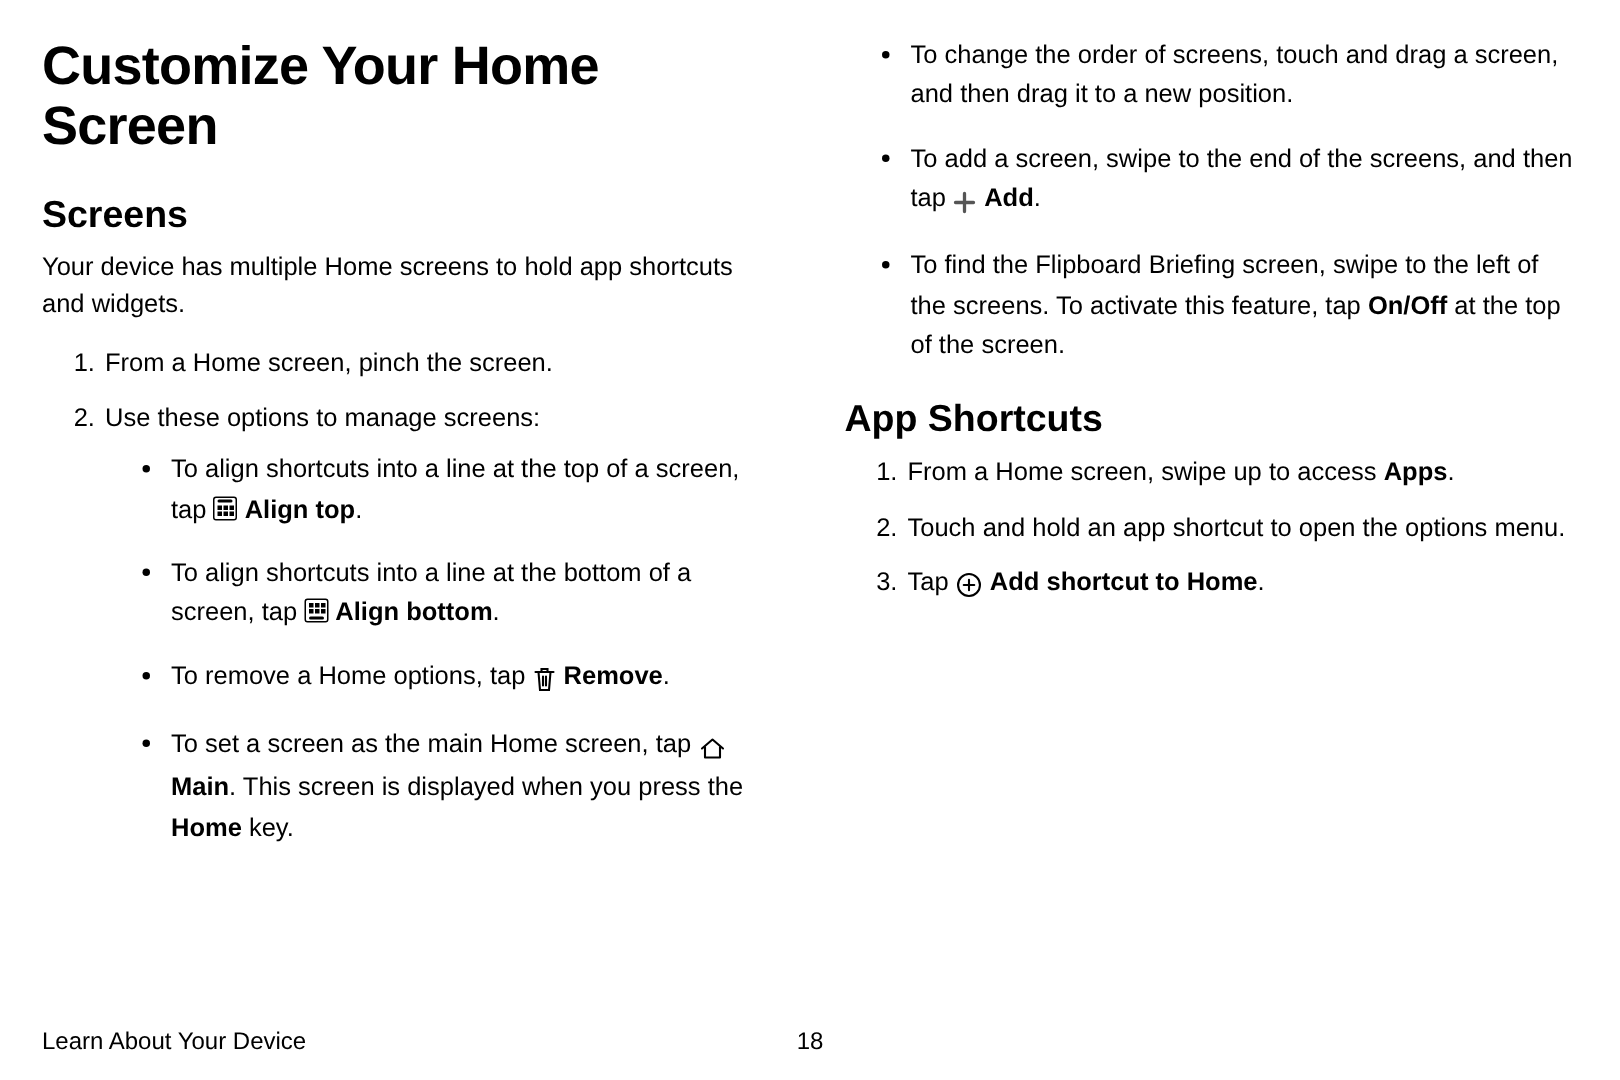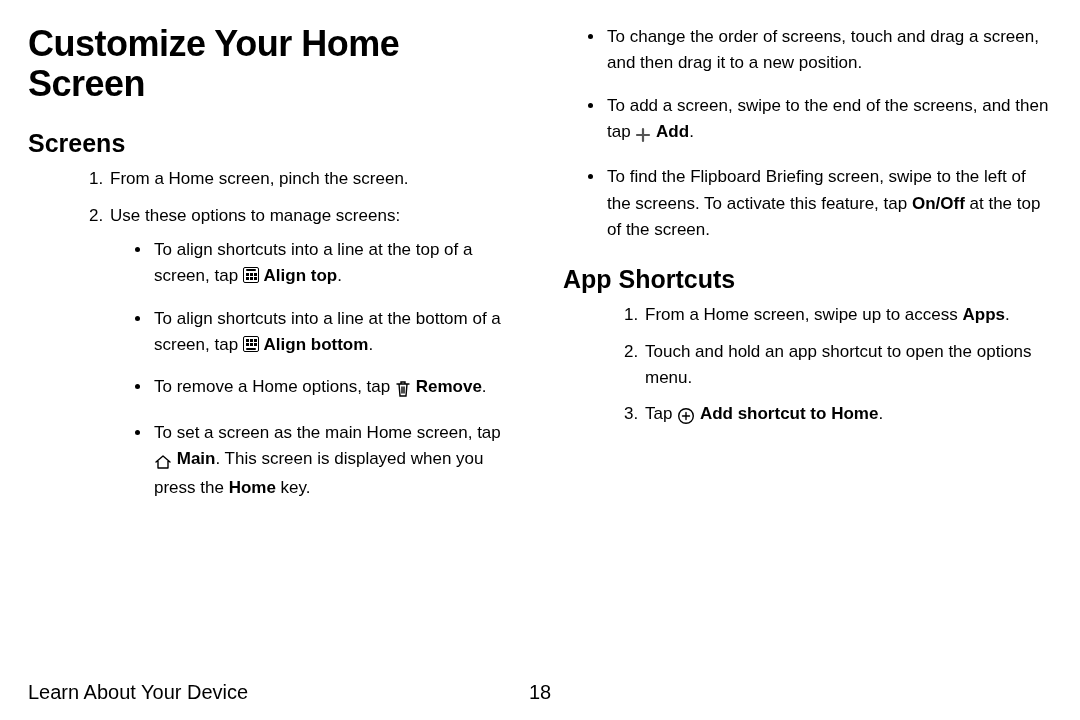--- a/index.html
+++ b/index.html
@@ -2,48 +2,49 @@
 <html><head>
 <meta charset="utf-8">
 <style>
   * { box-sizing: border-box; margin: 0; padding: 0; }
   html, body { width: 1080px; height: 720px; font-family: Arial, Helvetica, sans-serif; color: #000; background: #fff; }
   .page { width: 1080px; height: 720px; padding: 24px 28px 18px 28px; position: relative; column-count: 2; column-gap: 46px; column-fill: auto; }
   h1 { font-size: 36px; font-weight: 800; line-height: 1.1; margin-bottom: 26px; letter-spacing: -0.5px; }
   h2 { font-size: 25px; font-weight: 800; margin-top: 22px; margin-bottom: 8px; }
   p.intro { font-size: 17px; line-height: 1.45; margin-bottom: 14px; }
   ol.steps { list-style: decimal; padding-left: 40px; font-size: 17px; line-height: 1.55; }
-  ol.steps > li { margin-bottom: 10px; padding-left: 2px; margin-left: 40px; }
+  ol.steps > li { margin-bottom: 10px; padding-left: 2px; }
   ul.bullets { list-style: disc; padding-left: 42px; margin-top: 8px; font-size: 17px; line-height: 1.55; }
   ul.bullets > li { margin-bottom: 16px; padding-left: 2px; }
   b { font-weight: 800; }
   p.lead { font-size: 17px; line-height: 1.45; margin-bottom: 12px; margin-top: 6px; }
   .right-ul-block { break-inside: avoid; }
   .icon { display: inline-block; vertical-align: -3px; }
   .aligntop-icon { width: 16px; height: 16px; border: 1.5px solid #000; border-radius: 2px; position: relative; vertical-align: -2px;}
   .aligntop-icon::before { content:""; position:absolute; top:1px; left:2px; width:10px; height:2px; background:#000; border-radius:1px;}
   .aligntop-icon::after { content:""; position:absolute; top:5px; left:2px; width:3px; height:3px; background:#000; box-shadow: 4px 0 #000, 8px 0 #000, 0 4px #000, 4px 4px #000, 8px 4px #000; }
   .alignbottom-icon { width: 16px; height: 16px; border: 1.5px solid #000; border-radius: 2px; position: relative; vertical-align:-2px;}
   .alignbottom-icon::before { content:""; position:absolute; bottom:1px; left:2px; width:10px; height:2px; background:#000; border-radius:1px;}
   .alignbottom-icon::after { content:""; position:absolute; top:2px; left:2px; width:3px; height:3px; background:#000; box-shadow: 4px 0 #000, 8px 0 #000, 0 4px #000, 4px 4px #000, 8px 4px #000; }
   .trash-icon svg, .home-icon svg, .plus-icon svg, .circleplus-icon svg { display:inline-block; vertical-align:-3px; }
-  .footer { position: absolute; bottom: 16px; left: 28px; width: 1024px; font-size: 20px; display: flex; }
+  .footer { position: absolute; bottom: 16px; left: 28px; width: 1024px; font-size: 16px; display: flex; }
   .footer .sec { flex: 0 0 auto; }
   .footer .pg { position: absolute; left: 50%; transform: translateX(-50%); }
   .avoid { break-inside: avoid; }
 </style>
 </head>
 <body>
 
 <div class="page">
 
   <h1>Customize Your Home Screen</h1>
 
   <h2>Screens</h2>
 
+  <p class="intro">Your device has multiple Home screens to hold app shortcuts and widgets.</p>
 
   <ol class="steps">
     <li>From a Home screen, pinch the screen.</li>
     <li>
       <span>Use these options to manage screens:</span>
       <ul class="bullets">
         <li>
           <span>To align shortcuts into a line at the top of a screen, tap </span>
           <span class="icon aligntop-icon"></span>
           <b>Align top</b><span>.</span>

